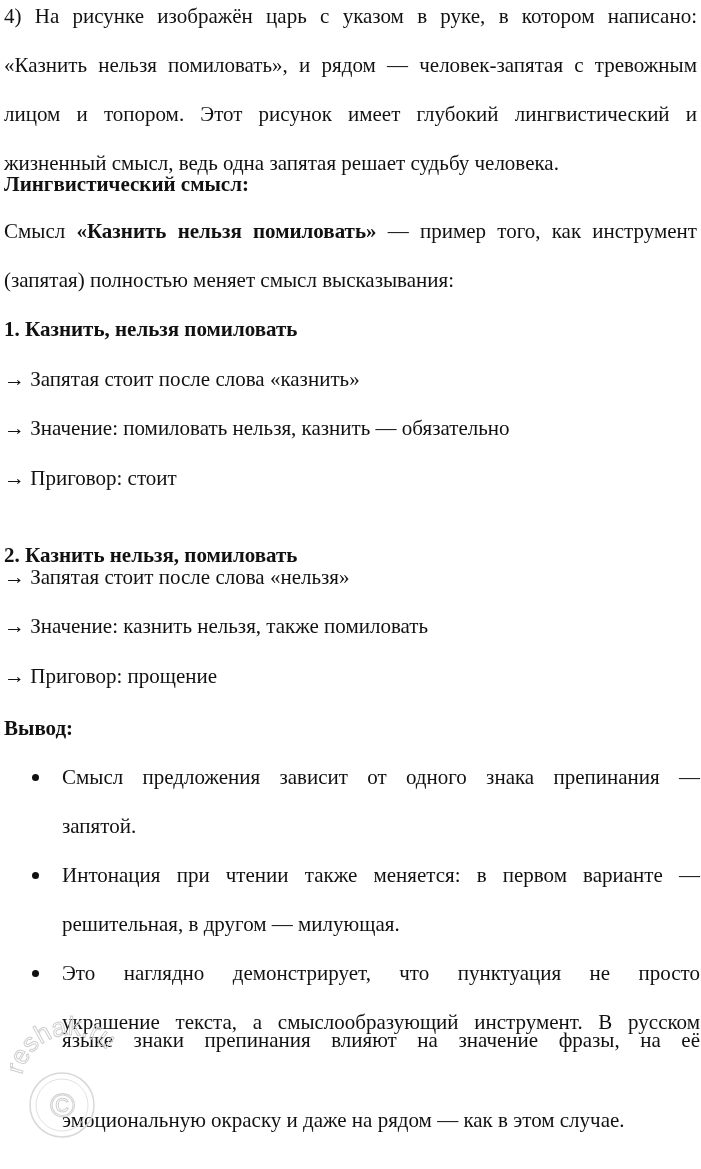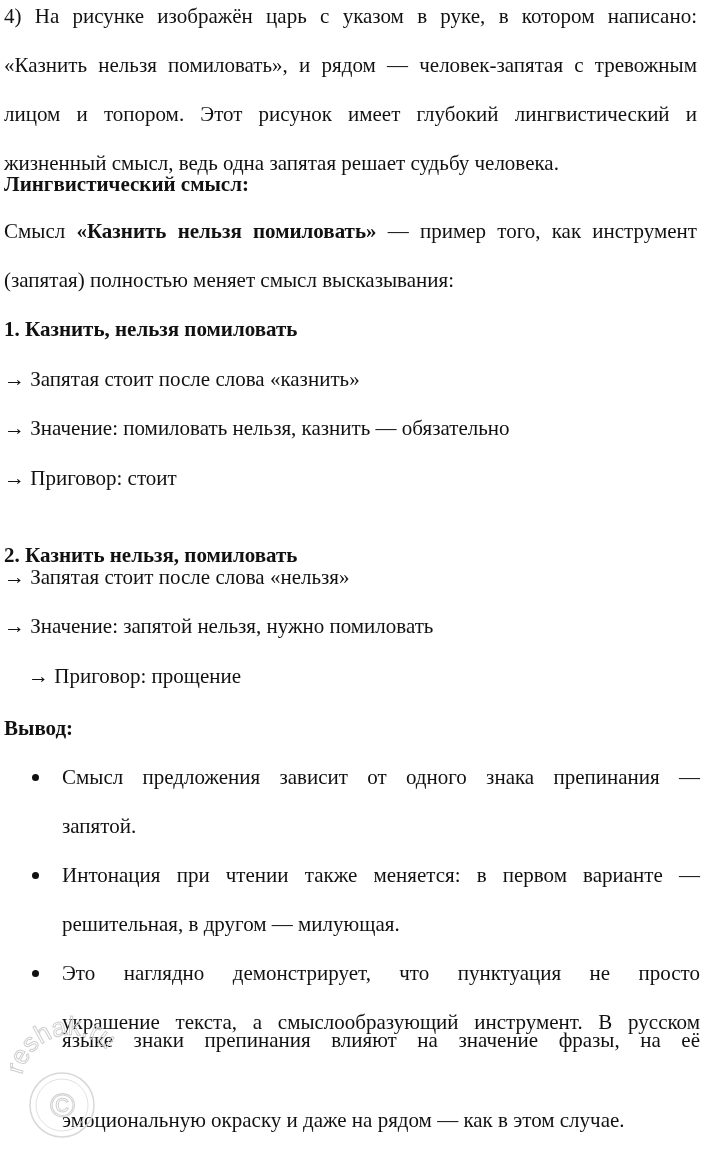--- a/index.html
+++ b/index.html
@@ -79,22 +79,22 @@
   </div>
   <div class="line" style="top:268px;">(запятая) полностью меняет смысл высказывания:</div>
 
   <div class="line b" style="top:317px;">1. Казнить, нельзя помиловать</div>
   <div class="line" style="top:367px;">→ Запятая стоит после слова «казнить»</div>
   <div class="line" style="top:416px;">→ Значение: помиловать нельзя, казнить — обязательно</div>
   <div class="line" style="top:466px;">→ Приговор: стоит</div>
 
   <div class="line b" style="top:543px;text-align:center;">2. Казнить нельзя, помиловать</div>
   <div class="line" style="top:565px;">→ Запятая стоит после слова «нельзя»</div>
-  <div class="line" style="top:614px;">→ Значение: запятой нельзя, нужно помиловать</div>
-  <div class="line" style="top:664px;margin-left:24px;">→ Приговор: прощение</div>
+  <div class="line" style="top:614px;">→ Значение: казнить нельзя, также помиловать</div>
+  <div class="line" style="top:664px;">→ Приговор: прощение</div>
 
   <div class="line b" style="top:698px;margin-top:18px;">Вывод:</div>
 
   <div class="bullet-dot" style="top:774px;"></div>
   <div class="bline bjust" style="top:765px;">Смысл предложения зависит от одного знака препинания —</div>
   <div class="bline" style="top:814px;">запятой.</div>
 
   <div class="bullet-dot" style="top:872px;"></div>
   <div class="bline bjust" style="top:863px;">Интонация при чтении также меняется: в первом варианте —</div>
   <div class="bline" style="top:912px;">решительная, в другом — милующая.</div>

